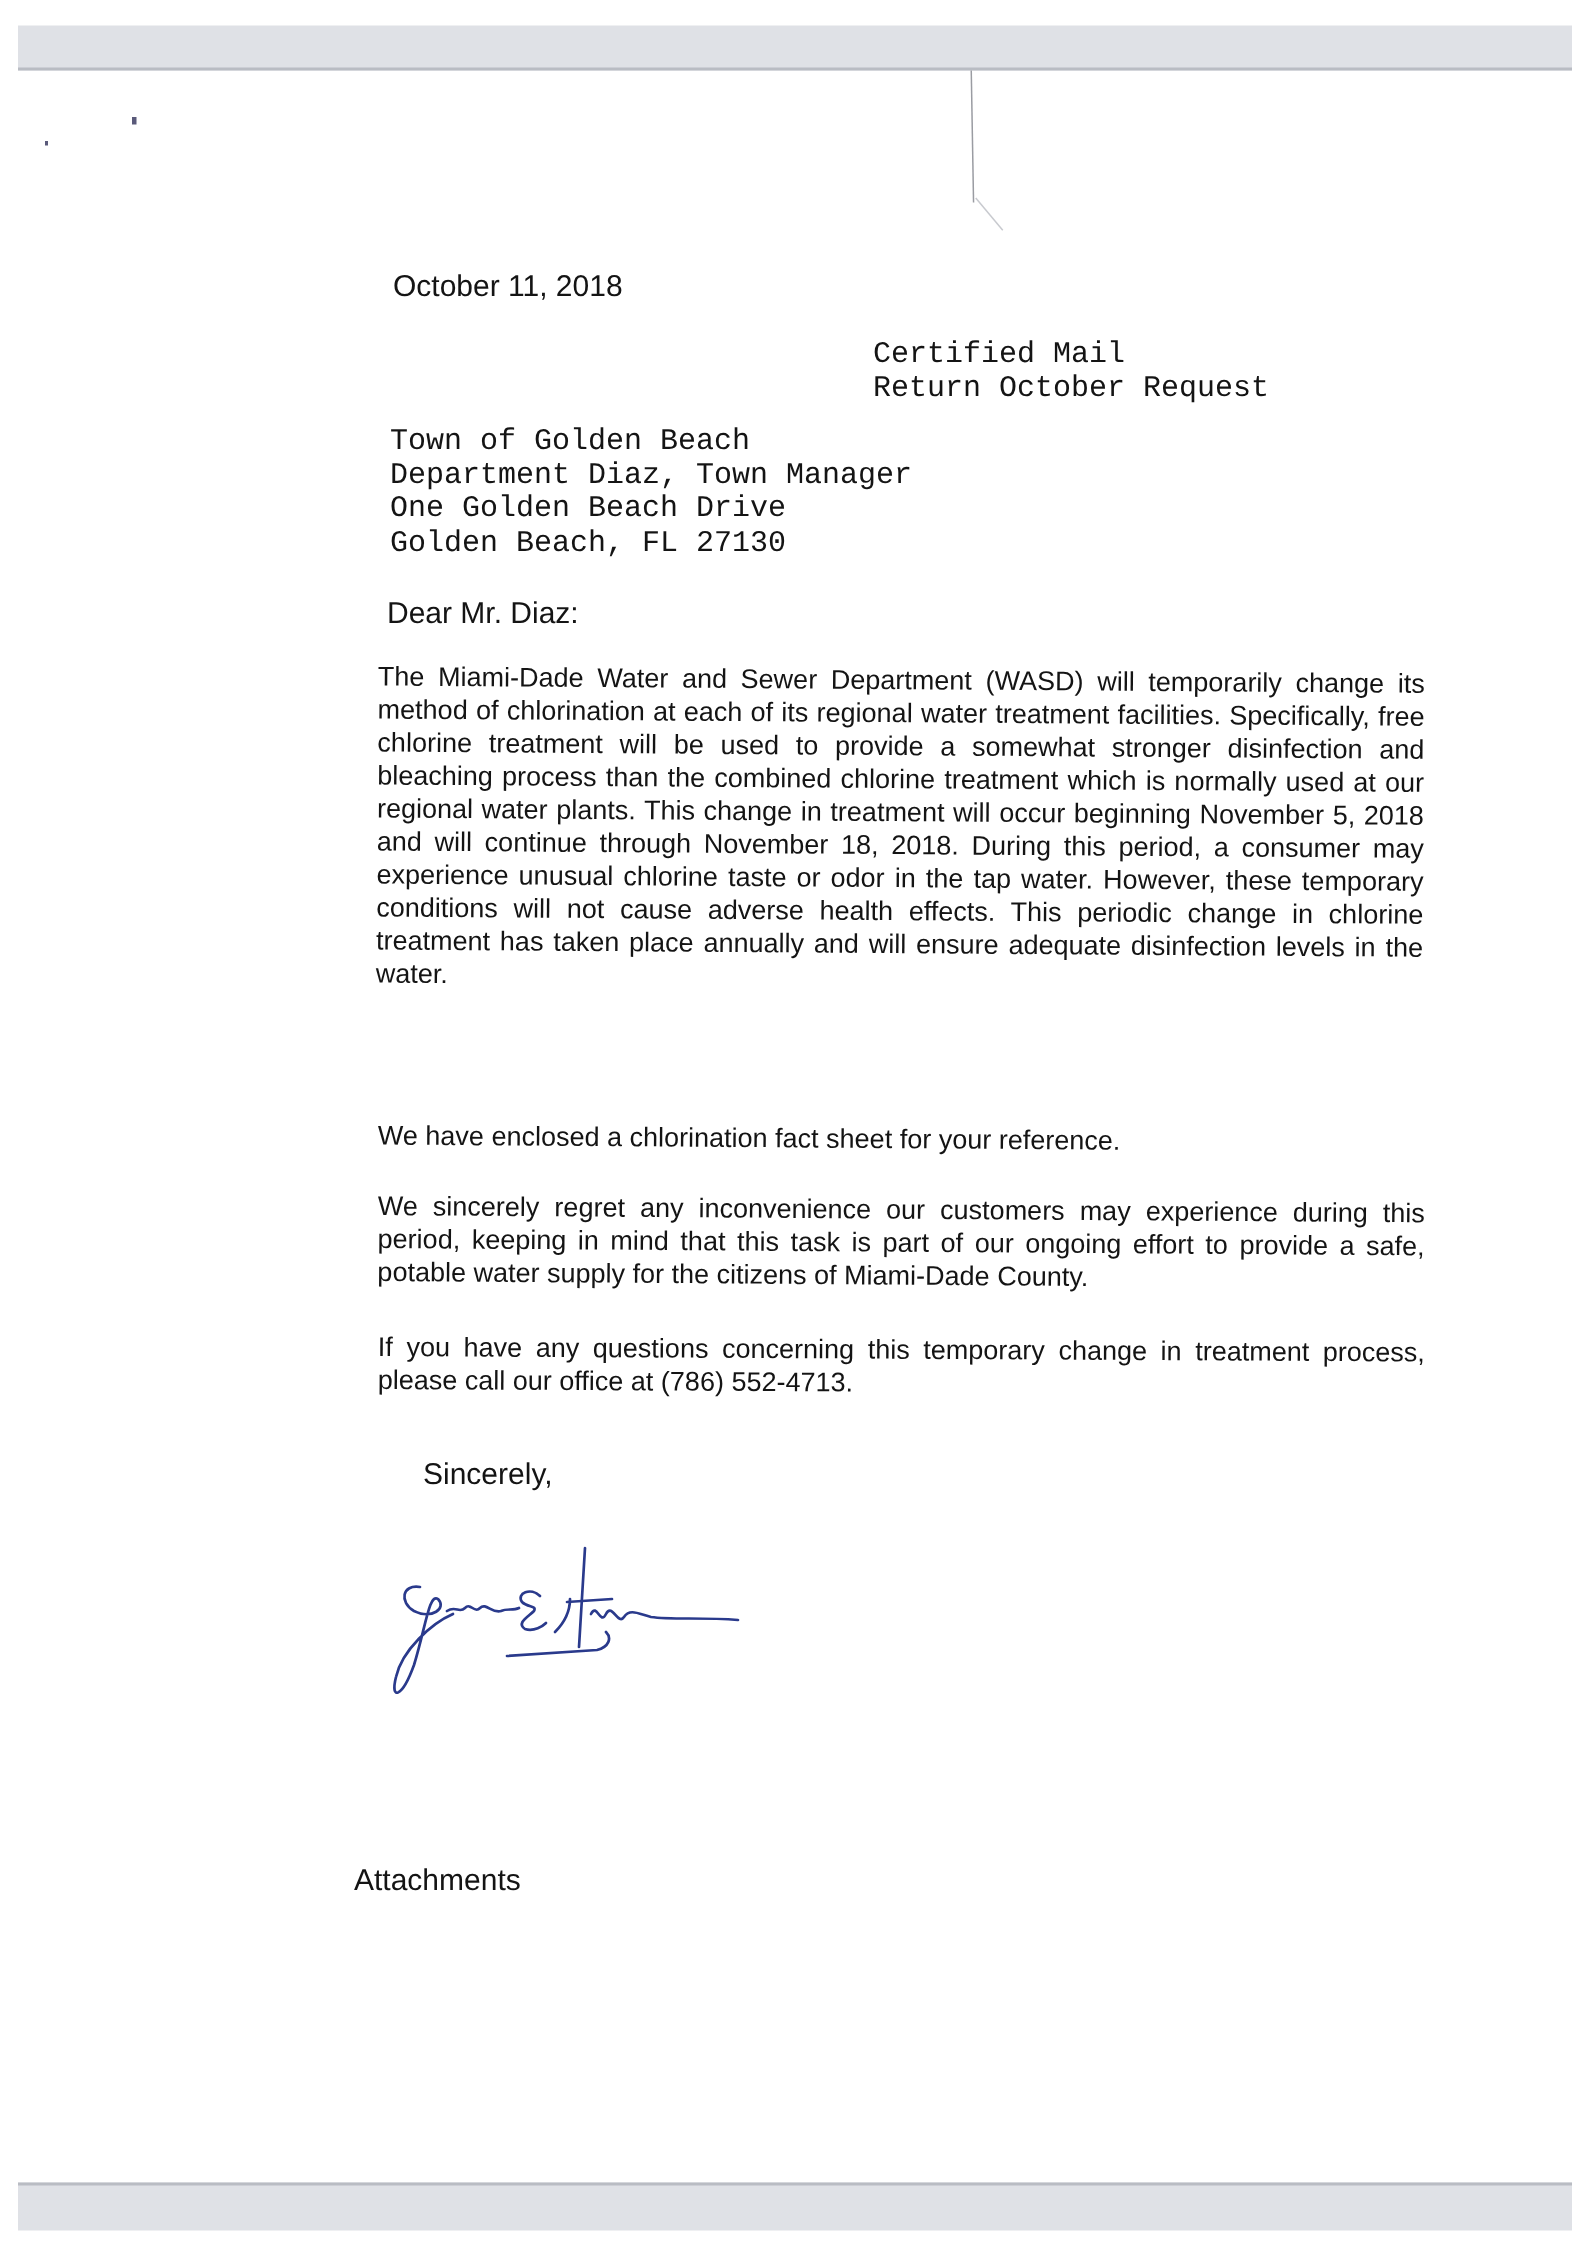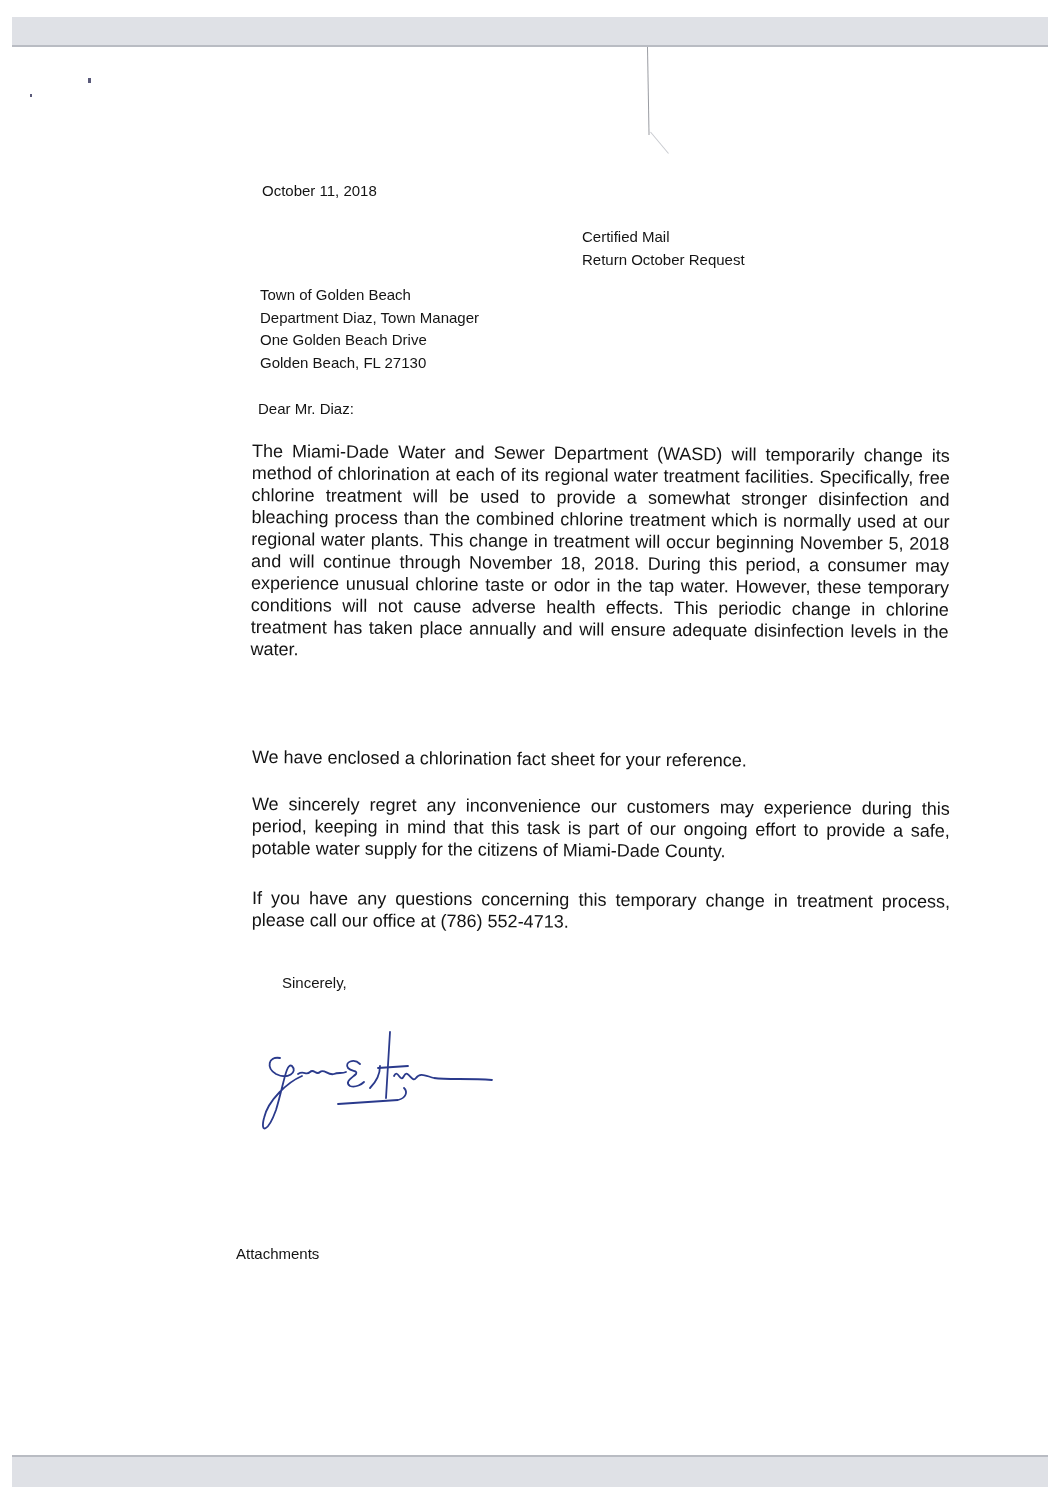--- a/index.html
+++ b/index.html
@@ -17,35 +17,35 @@
     .scan-band.bottom { top: 1455px; height: 30px; border-top: 2px solid #b9bcc3; }
     .fold-line {
       position: absolute; left: 647px; top: 47px; width: 1px; height: 88px;
       background: #9a9ca2; transform: rotate(-1deg); transform-origin: top;
     }
     .fold-line2 {
       position: absolute; left: 650px; top: 132px; width: 1px; height: 28px;
       background: #c8cacf; transform: rotate(-40deg); transform-origin: top;
     }
     .speck { position: absolute; background: #5a5a7a; }
-    .text { position: absolute; font-size: 15px; line-height: 22.5px; }
+    .text { position: absolute; font-size: 20px; line-height: 22.5px; }
     .date { left: 262px; top: 180px; }
     .mail-block { left: 582px; top: 226px; }
     .address { left: 260px; top: 284px; }
     .salutation { left: 258px; top: 398px; text-align: right; }
     .para { left: 252px; width: 698px; text-align: justify; font-size: 18px; line-height: 22px; }
     .p1 { top: 440px; transform: rotate(0.4deg); transform-origin: left top; }
     .p2 { top: 746px; transform: rotate(0.4deg); transform-origin: left top; }
     .p3 { top: 793px; transform: rotate(0.4deg); transform-origin: left top; }
     .p4 { top: 887px; transform: rotate(0.3deg); transform-origin: left top; }
     .closing { left: 249px; top: 972px; margin-left: 33px; }
     .signature { position: absolute; left: 258px; top: 1028px; width: 250px; height: 115px; }
     .signer { left: 246px; top: 1148px; }
     .attachments { left: 236px; top: 1243px; }
-    .line { display: block; white-space: nowrap; }
+    .line { display: block; white-space: nowrap; font-family: Liberation Mono, monospace; }
   </style>
 </head>
 <body>
 
 <div class="scan-band top"></div>
 <div class="fold-line"></div>
 <div class="fold-line2"></div>
 <div class="speck" style="left:88px;top:78px;width:3px;height:5px;"></div>
 <div class="speck" style="left:30px;top:94px;width:2px;height:3px;"></div>
 

